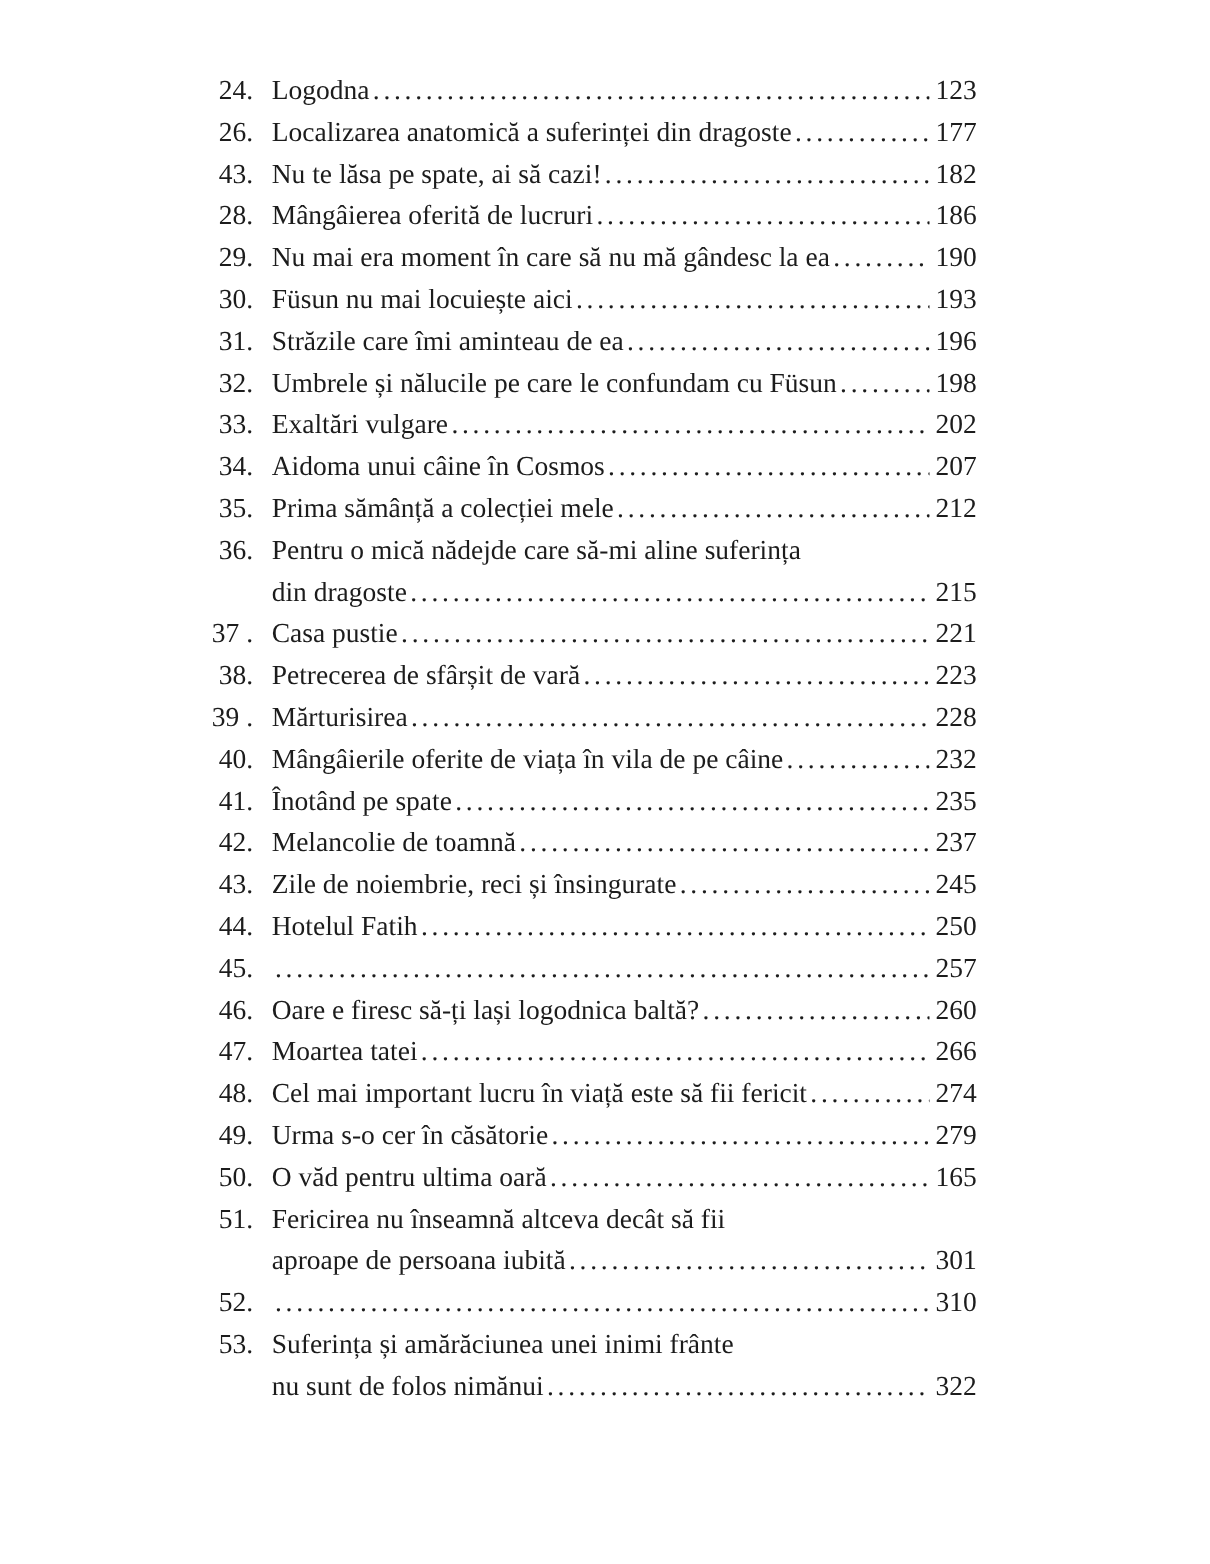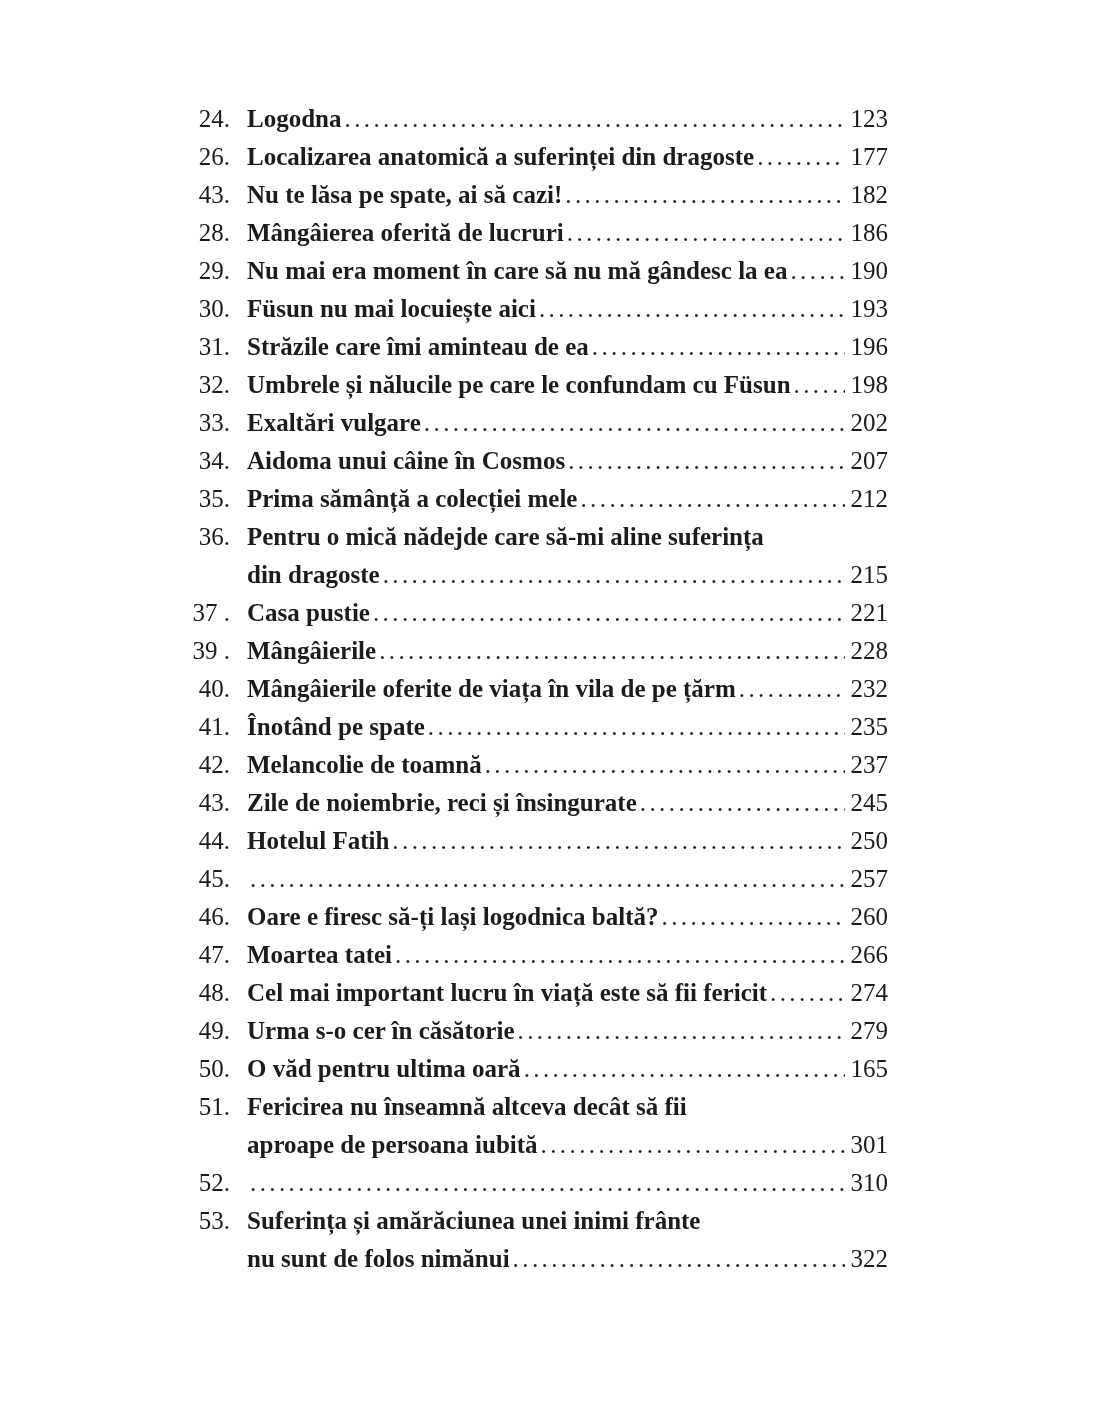--- a/index.html
+++ b/index.html
@@ -11,41 +11,40 @@
     width: 1100px;
     height: 1422px;
     font-family: "Liberation Serif", "DejaVu Serif", serif;
     color: #1c1c1c;
     overflow: hidden;
   }
   .page {
     width: 1100px;
     height: 1422px;
     box-sizing: border-box;
-    padding-top: 100px;
+    padding-top: 64px;
   }
   .toc {
     margin-left: 190px;
     width: 698px;
   }
   .row {
     display: flex;
     align-items: baseline;
     font-size: 25px;
     line-height: 38px;
     white-space: nowrap;
   }
   .num {
     flex: 0 0 40px;
     text-align: right;
     margin-right: 17px;
   }
   .title {
     flex: 0 1 auto;
-    font-weight: bold;
   }
   .dots {
     flex: 1 1 20px;
     min-width: 16px;
     overflow: hidden;
     white-space: nowrap;
     margin-left: 3px;
   }
   .dots::after {
     content: "..........................................................................................................................................................";
@@ -165,30 +164,38 @@
       <div class="entry">
         <div class="row">
           <span class="num">37 .</span>
           <span class="title">Casa pustie</span>
           <span class="dots"></span>
           <span class="page-num">221</span>
         </div>
       </div>
       <div class="entry">
         <div class="row">
+          <span class="num">38.</span>
+          <span class="title">Petrecerea de sfârșit de vară</span>
+          <span class="dots"></span>
+          <span class="page-num">223</span>
+        </div>
+      </div>
+      <div class="entry">
+        <div class="row">
           <span class="num">39 .</span>
-          <span class="title">Mângâierile</span>
+          <span class="title">Mărturisirea</span>
           <span class="dots"></span>
           <span class="page-num">228</span>
         </div>
       </div>
       <div class="entry">
         <div class="row">
           <span class="num">40.</span>
-          <span class="title">Mângâierile oferite de viața în vila de pe țărm</span>
+          <span class="title">Mângâierile oferite de viața în vila de pe câine</span>
           <span class="dots"></span>
           <span class="page-num">232</span>
         </div>
       </div>
       <div class="entry">
         <div class="row">
           <span class="num">41.</span>
           <span class="title">Înotând pe spate</span>
           <span class="dots"></span>
           <span class="page-num">235</span>

